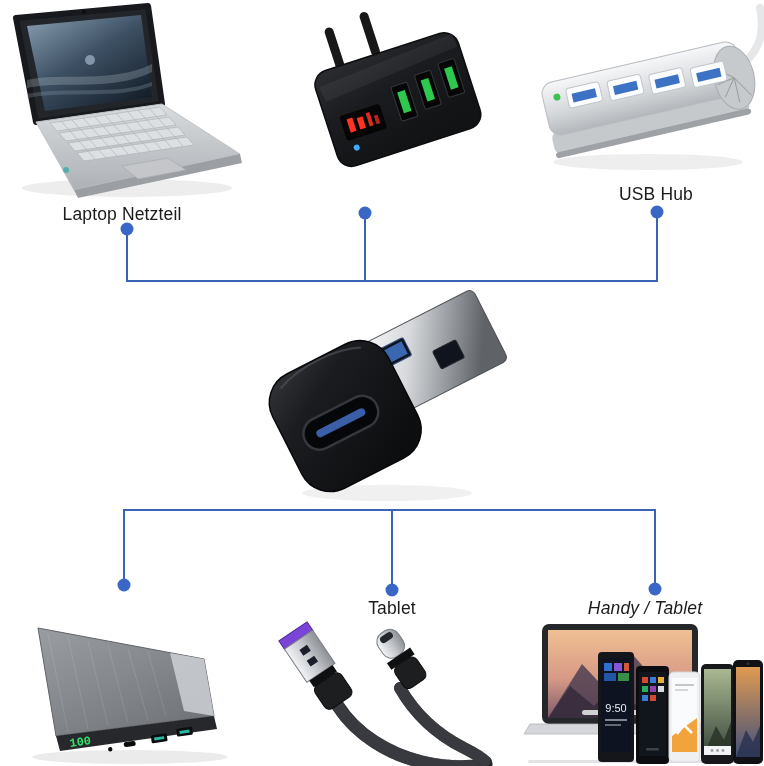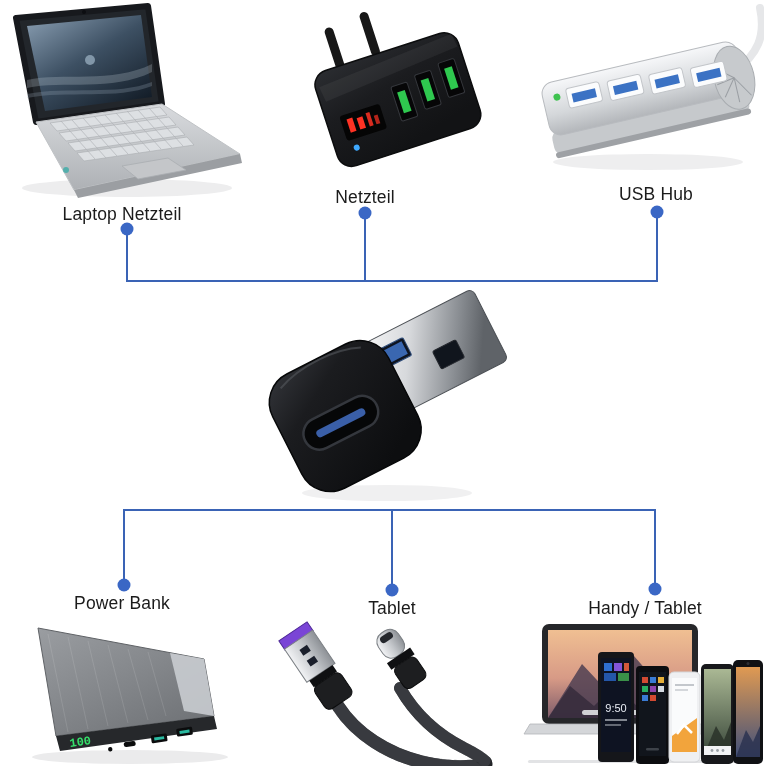--- a/index.html
+++ b/index.html
@@ -143,21 +143,20 @@
           <rect x="116" y="63" width="34" height="20" rx="3" fill="#fbfcfd" stroke="#c2c5c9"></rect>
           <rect x="121" y="69" width="24" height="9" fill="#3b72c4"></rect>
           <rect x="158" y="66" width="34" height="20" rx="3" fill="#fbfcfd" stroke="#c2c5c9"></rect>
           <rect x="163" y="72" width="24" height="9" fill="#3b72c4"></rect>
         </g>
       </g>
     </svg>
   </div>
 
   <div class="label" style="left:12px;top:203px;">Laptop Netzteil</div>
-  <div class="label" style="left:255px;top:186px;">Netzteil</div>
   <div class="label" style="left:546px;top:183px;">USB Hub</div>
 
   <div class="device" style="left:252px;top:288px;width:272px;height:214px;">
     <svg viewBox="0 0 272 214">
       <defs>
         <linearGradient id="usbametal" x1="0" y1="0" x2="1" y2="0.35">
           <stop offset="0" stop-color="#ffffff"></stop>
             <stop offset="0.45" stop-color="#d7d9dc"></stop>
           <stop offset="0.8" stop-color="#8b8f94"></stop>
             <stop offset="1" stop-color="#5f6368"></stop>
@@ -179,23 +178,22 @@
         <g>
           <rect x="22" y="42" width="130" height="128" rx="32" fill="url(#adpbody)" stroke="#060708" stroke-width="1.5"></rect>
           <path d="M42,52 C70,40 110,42 132,52" fill="none" stroke="#55585e" stroke-width="2" opacity="0.6"></path>
           <rect x="40" y="94" width="80" height="32" rx="16" fill="#060708" stroke="#34373d" stroke-width="2.5"></rect>
           <rect x="53" y="106" width="54" height="8" rx="4" fill="#3a5fa8"></rect>
         </g>
       </g>
     </svg>
   </div>
 
-  <div class="label" style="left:12px;top:592px;">Power Bank</div>
   <div class="label" style="left:282px;top:597px;">Tablet</div>
-  <div class="label" style="left:535px;top:597px;">Handy / Tablet</div>
+  <div class="label" style="left:535px;top:597px;font-style:italic;">Handy / Tablet</div>
 
   <div class="device" style="left:8px;top:614px;width:236px;height:152px;">
     <svg viewBox="0 0 236 152">
       <defs>
         <linearGradient id="pbtop" x1="0" y1="0" x2="0.8" y2="1">
           <stop offset="0" stop-color="#9a9da1"></stop>
             <stop offset="0.55" stop-color="#83868a"></stop>
             <stop offset="1" stop-color="#6f7276"></stop>
         </linearGradient>
       </defs>

